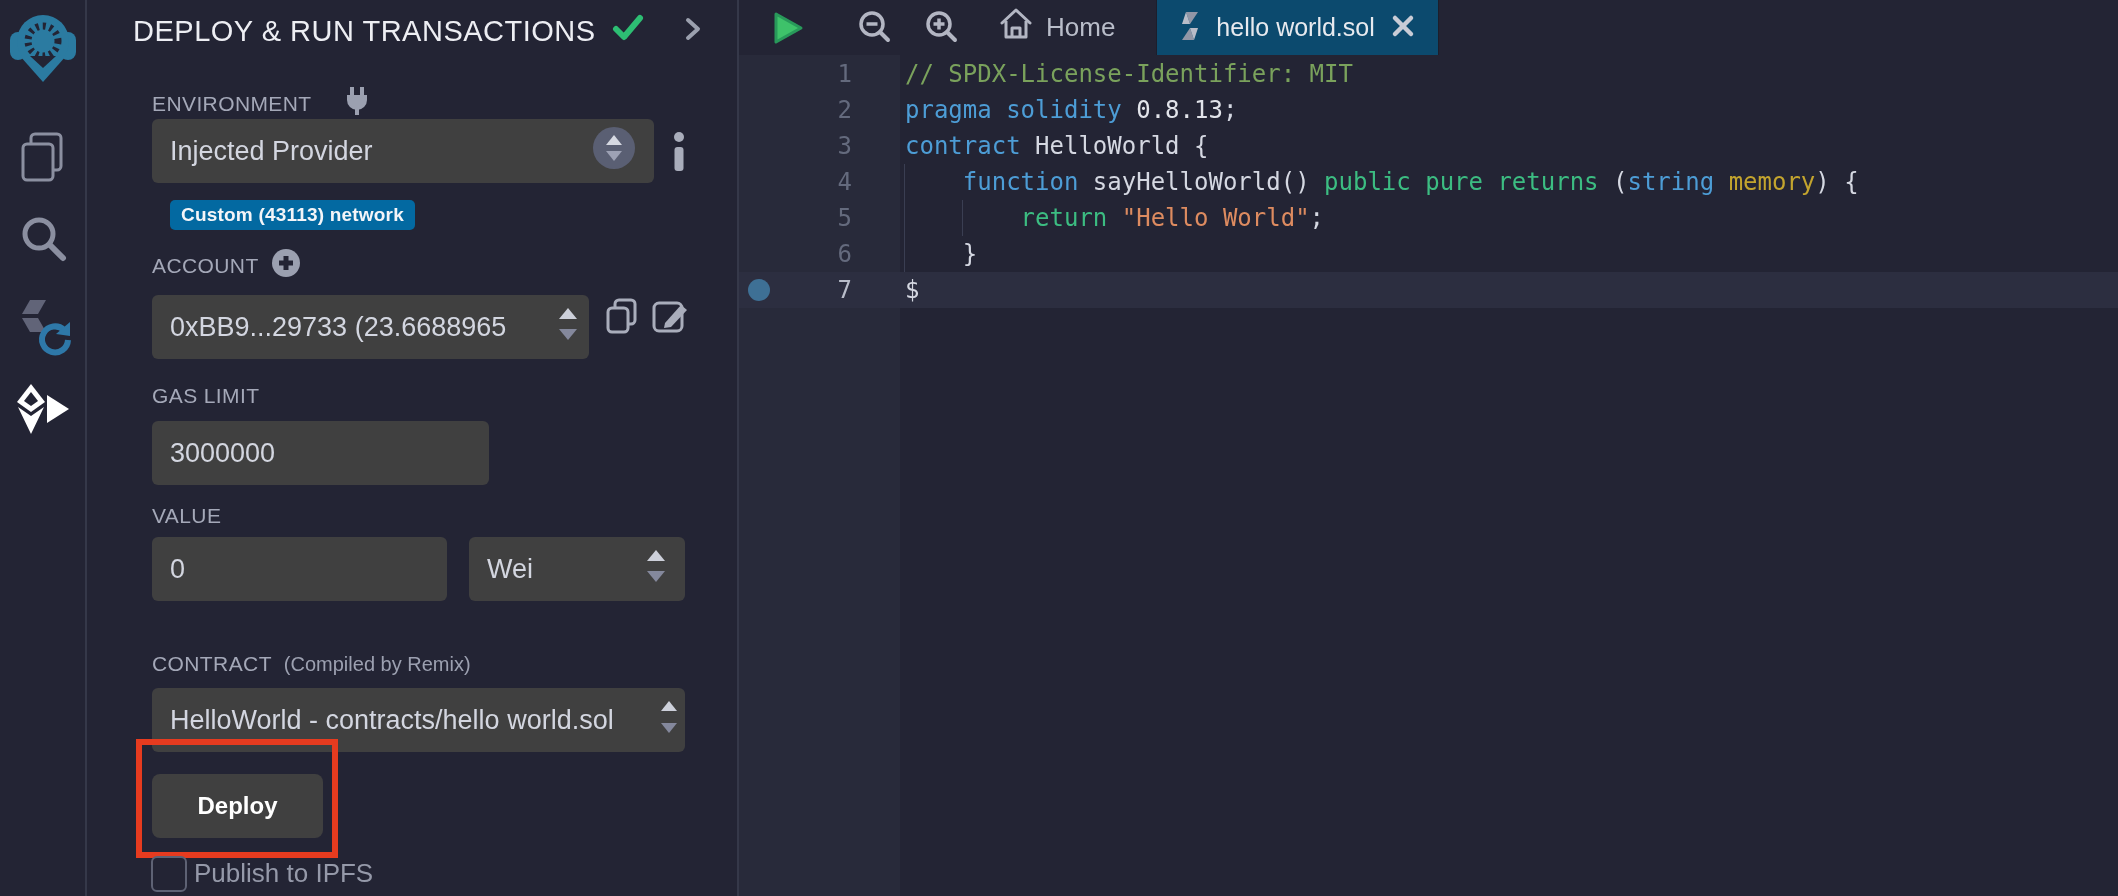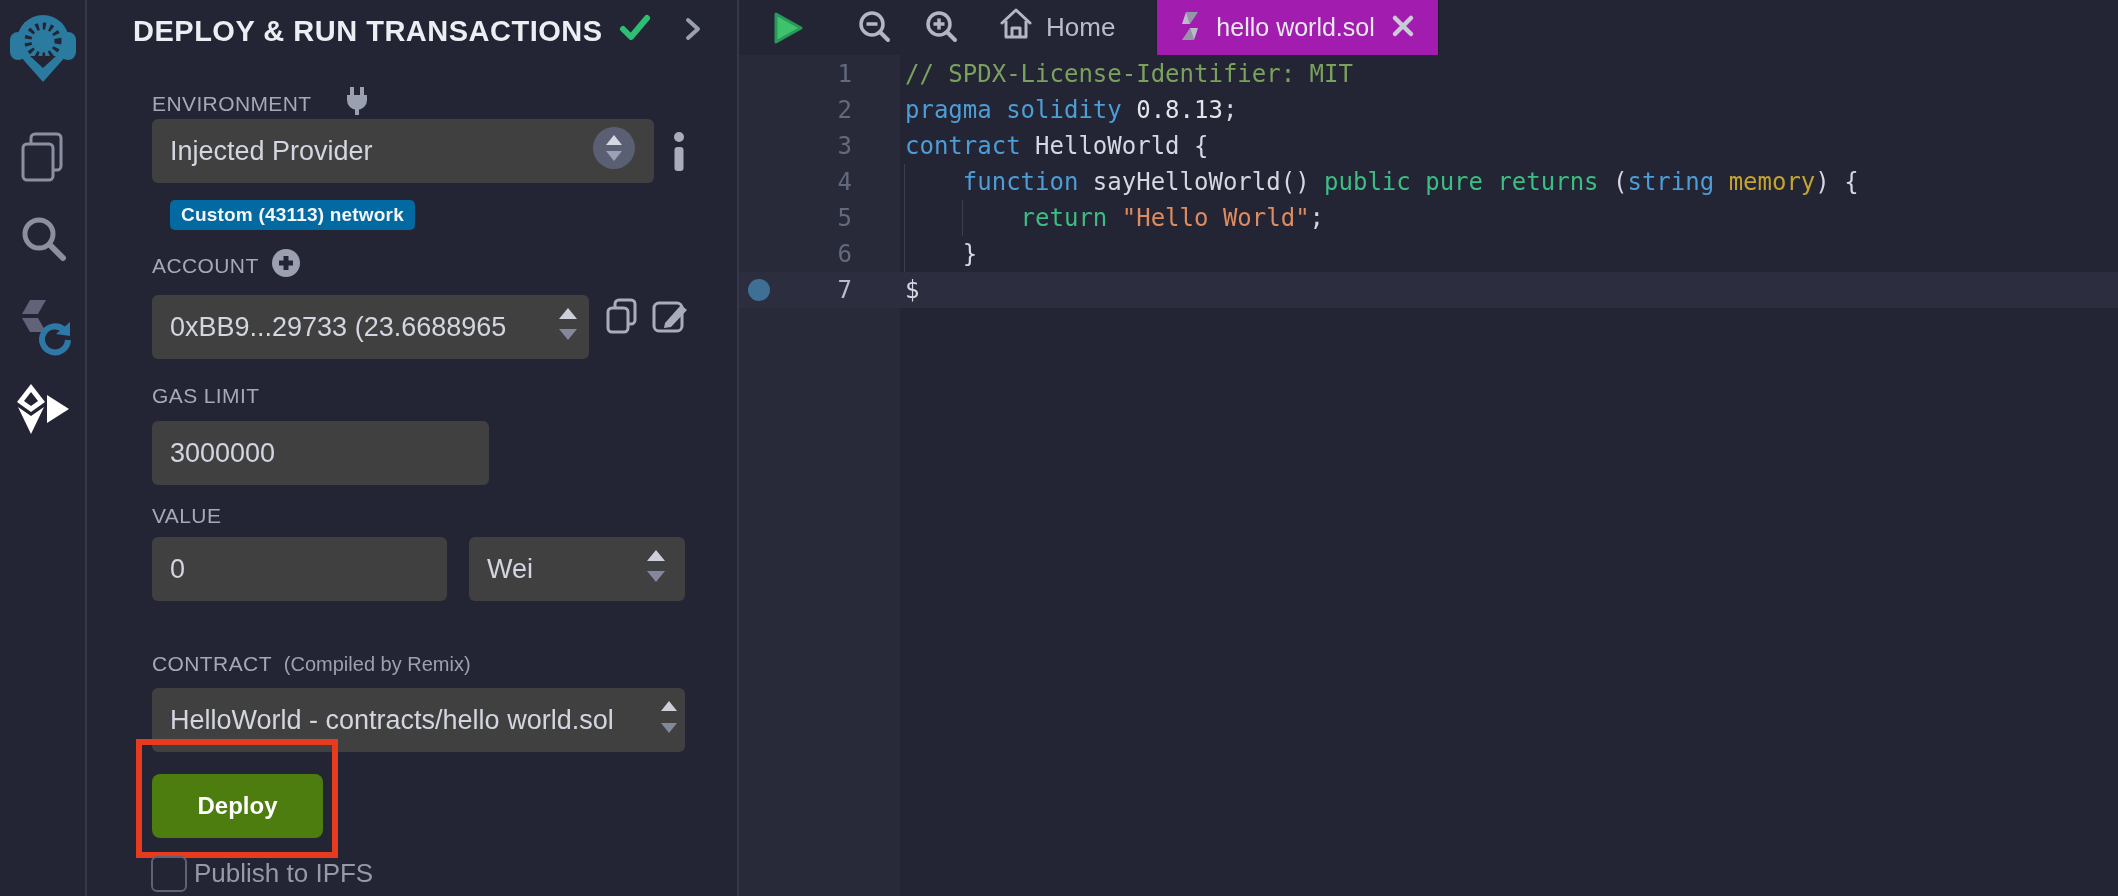--- a/index.html
+++ b/index.html
@@ -6,39 +6,39 @@
   body{
     width:2118px;height:896px;overflow:hidden;position:relative;
     background:#232434;font-family:"Liberation Sans",sans-serif;
     -webkit-font-smoothing:antialiased;
   }
   
   .iconbar{position:absolute;left:0;top:0;width:85px;height:896px;background:#232434;border-right:2px solid #353849;}
   .iconbar .ico{position:absolute;left:0;width:85px;display:flex;justify-content:center;cursor:pointer;}
   
   .panel{position:absolute;left:87px;top:0;width:650px;height:896px;background:#232434;border-right:2px solid #353849;}
-  .panel-title{position:absolute;left:46px;top:14px;font-size:29px;font-weight:700;color:#edeef3;letter-spacing:.5px;display:flex;align-items:center;gap:16px;}
+  .panel-title{position:absolute;left:46px;top:14px;font-size:29px;font-weight:400;color:#edeef3;letter-spacing:.5px;display:flex;align-items:center;gap:16px;}
   .panel-chevron{position:absolute;right:32px;top:16px;}
   .plabel{position:absolute;left:65px;font-size:21px;color:#a4a8b8;letter-spacing:.4px;display:flex;align-items:center;gap:12px;}
   .plabel .note{font-size:20px;color:#9ca0b0;letter-spacing:0;}
   .select,.input{position:absolute;box-sizing:border-box;background:#404040;border-radius:6px;height:64px;display:flex;align-items:center;padding:0 18px;font-size:27px;color:#d3d6e0;cursor:pointer;overflow:hidden;white-space:nowrap;}
   .input{cursor:text;}
   .stepper{margin-left:auto;flex:0 0 auto;}
   .badge{position:absolute;left:83px;top:200px;background:#6e7286;color:#f4f5f8;font-weight:bold;font-size:19px;padding:4px 11px;border-radius:5px;letter-spacing:.2px;}
   .deploy-btn{position:absolute;left:65px;top:774px;width:171px;height:64px;background:#c3713c;border:none;border-radius:8px;color:#ffffff;font-size:24px;font-weight:bold;font-family:"Liberation Sans",sans-serif;cursor:pointer;}
   .hl-rect{position:absolute;left:49px;top:739px;width:202px;height:119px;box-sizing:border-box;border:6px solid #e63b1f;}
   .chk{position:absolute;left:64px;top:856px;width:36px;height:36px;box-sizing:border-box;border:2px solid #5e6274;border-radius:6px;background:transparent;cursor:pointer;}
   .chk-label{position:absolute;left:107px;top:858px;font-size:26px;color:#9599a9;}
   
   .editor{position:absolute;left:739px;top:0;width:1379px;height:896px;background:#232434;}
   .tabbar{position:absolute;left:0;top:0;width:100%;height:55px;display:flex;align-items:center;}
   .tb-ico{flex:0 0 auto;cursor:pointer;display:flex;align-items:center;}
   .home-tab{display:flex;align-items:center;gap:12px;margin-left:37px;cursor:pointer;}
   .home-tab span{font-size:26px;color:#b9bdc9;}
-  .file-tab{margin-left:41px;height:55px;display:flex;align-items:center;gap:15px;background:#a21caf;padding:0 22px;border-left:1px solid #1d1e2b;border-right:1px solid #1d1e2b;cursor:pointer;}
+  .file-tab{margin-left:41px;height:55px;display:flex;align-items:center;gap:15px;background:#0c4a6e;padding:0 22px;border-left:1px solid #1d1e2b;border-right:1px solid #1d1e2b;cursor:pointer;}
   .file-tab .tname{font-size:25px;color:#e8eaef;}
   .gutter-bg{position:absolute;left:0;top:55px;width:161px;bottom:0;background:#282a3a;}
   .cur-line{position:absolute;left:0;top:272px;width:100%;height:36px;background:#2c2e40;}
   .code{position:absolute;left:0;top:56px;width:100%;}
   .code-row{display:flex;height:36px;line-height:36px;font-family:"DejaVu Sans Mono",monospace;font-size:24px;cursor:text;}
   .gutter-cell{flex:0 0 161px;box-sizing:border-box;padding-right:48px;text-align:right;color:#646a7d;font-size:24px;}
   .code-text{white-space:pre;margin-left:5px;}
   .indent-guide{position:absolute;width:1px;background:#3a3e52;}
   .bp-dot{position:absolute;left:9px;top:279px;width:22px;height:22px;border-radius:50%;background:#3e7095;cursor:pointer;}
 </style>
@@ -193,21 +193,21 @@
     <span style="overflow:hidden;">HelloWorld - contracts/hello world.sol</span>
     <span class="stepper">
       <svg width="20" height="38" viewBox="0 0 20 38">
         <polygon points="10,3 18,13 2,13" fill="#cdd0da"></polygon>
         <polygon points="10,35 18,25 2,25" fill="#84889c"></polygon>
       </svg>
     </span>
   </div>
 
   <div class="hl-rect" style="border-color: rgb(230, 59, 31);"></div>
-  <button class="deploy-btn" style="background: #4d7c0f;">Deploy</button>
+  <button class="deploy-btn" style="background: #404040;">Deploy</button>
 
   <div class="chk"></div>
   <div class="chk-label">Publish to IPFS</div>
 </div>
 
 <div class="editor">
   <div class="tabbar">
     <div class="tb-ico" style="margin-left:30px;">
       <svg width="38" height="38" viewBox="0 0 38 38">
           <path d="M7 5 L32 19 L7 33 Z" fill="#3ec26a" stroke="#28995a" stroke-width="3" stroke-linejoin="round"></path>

